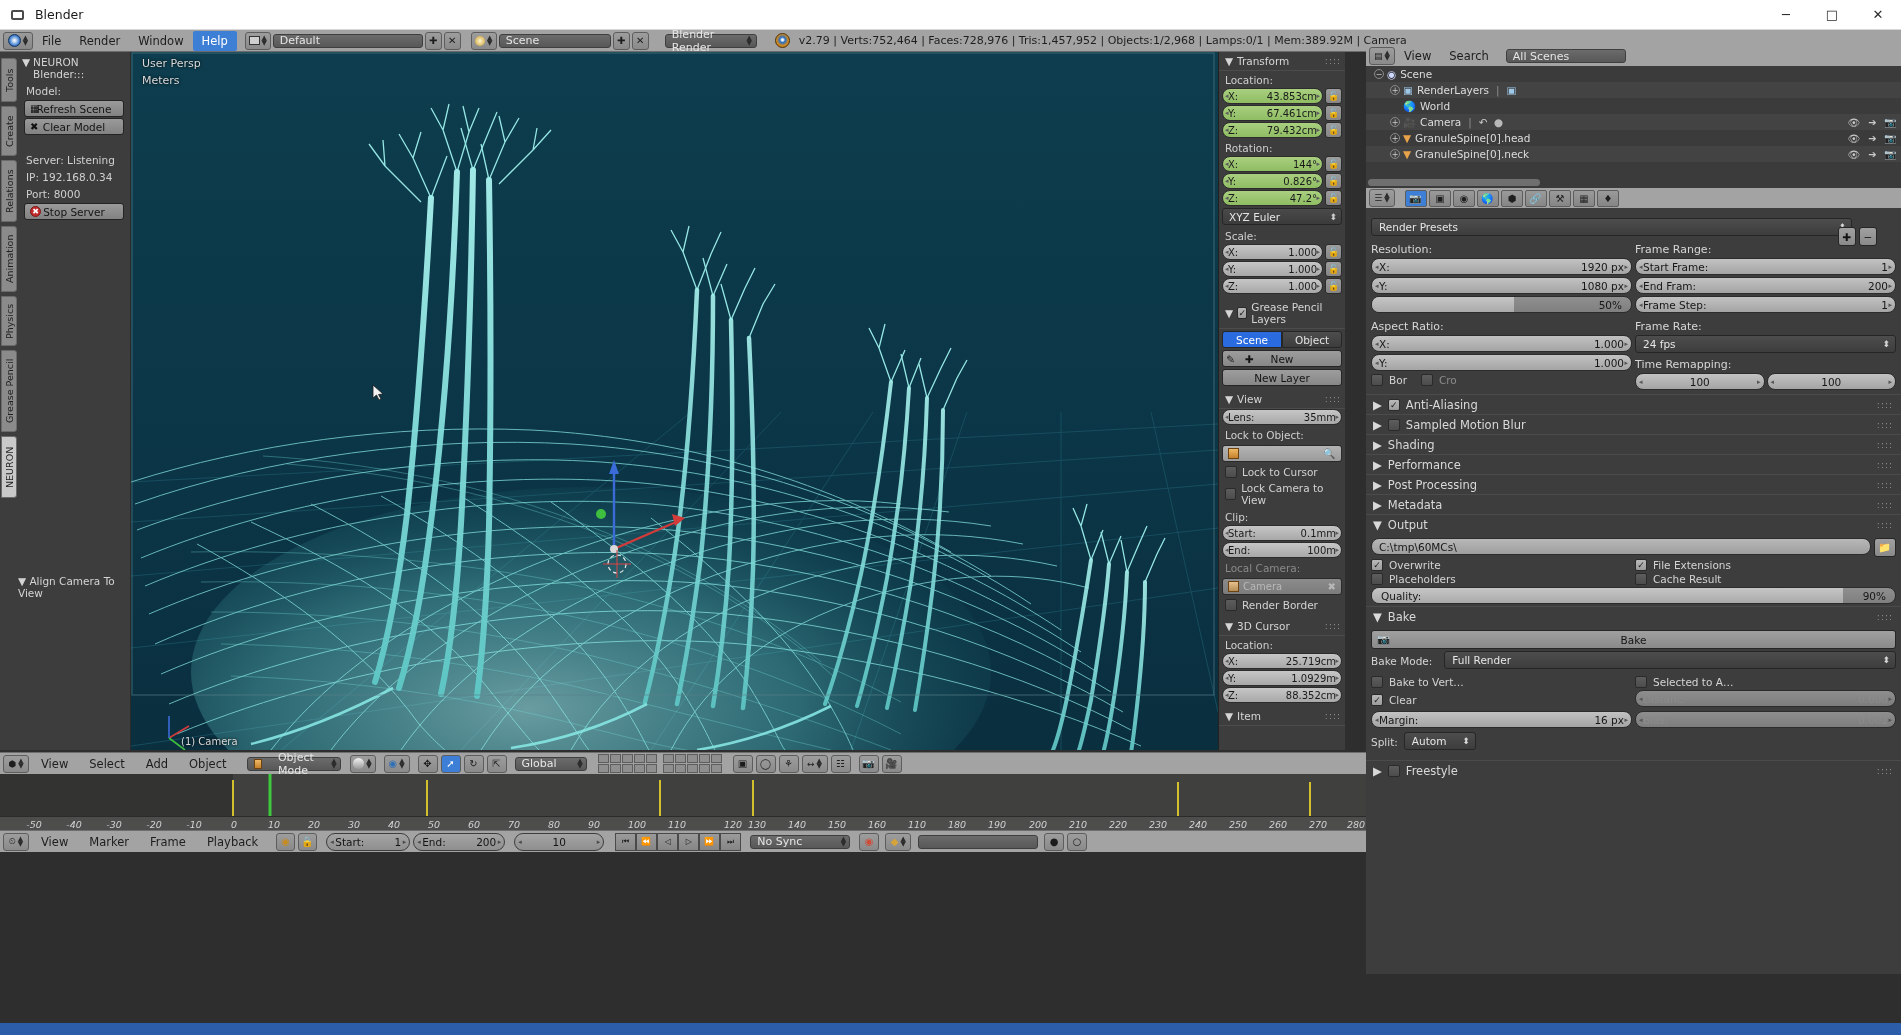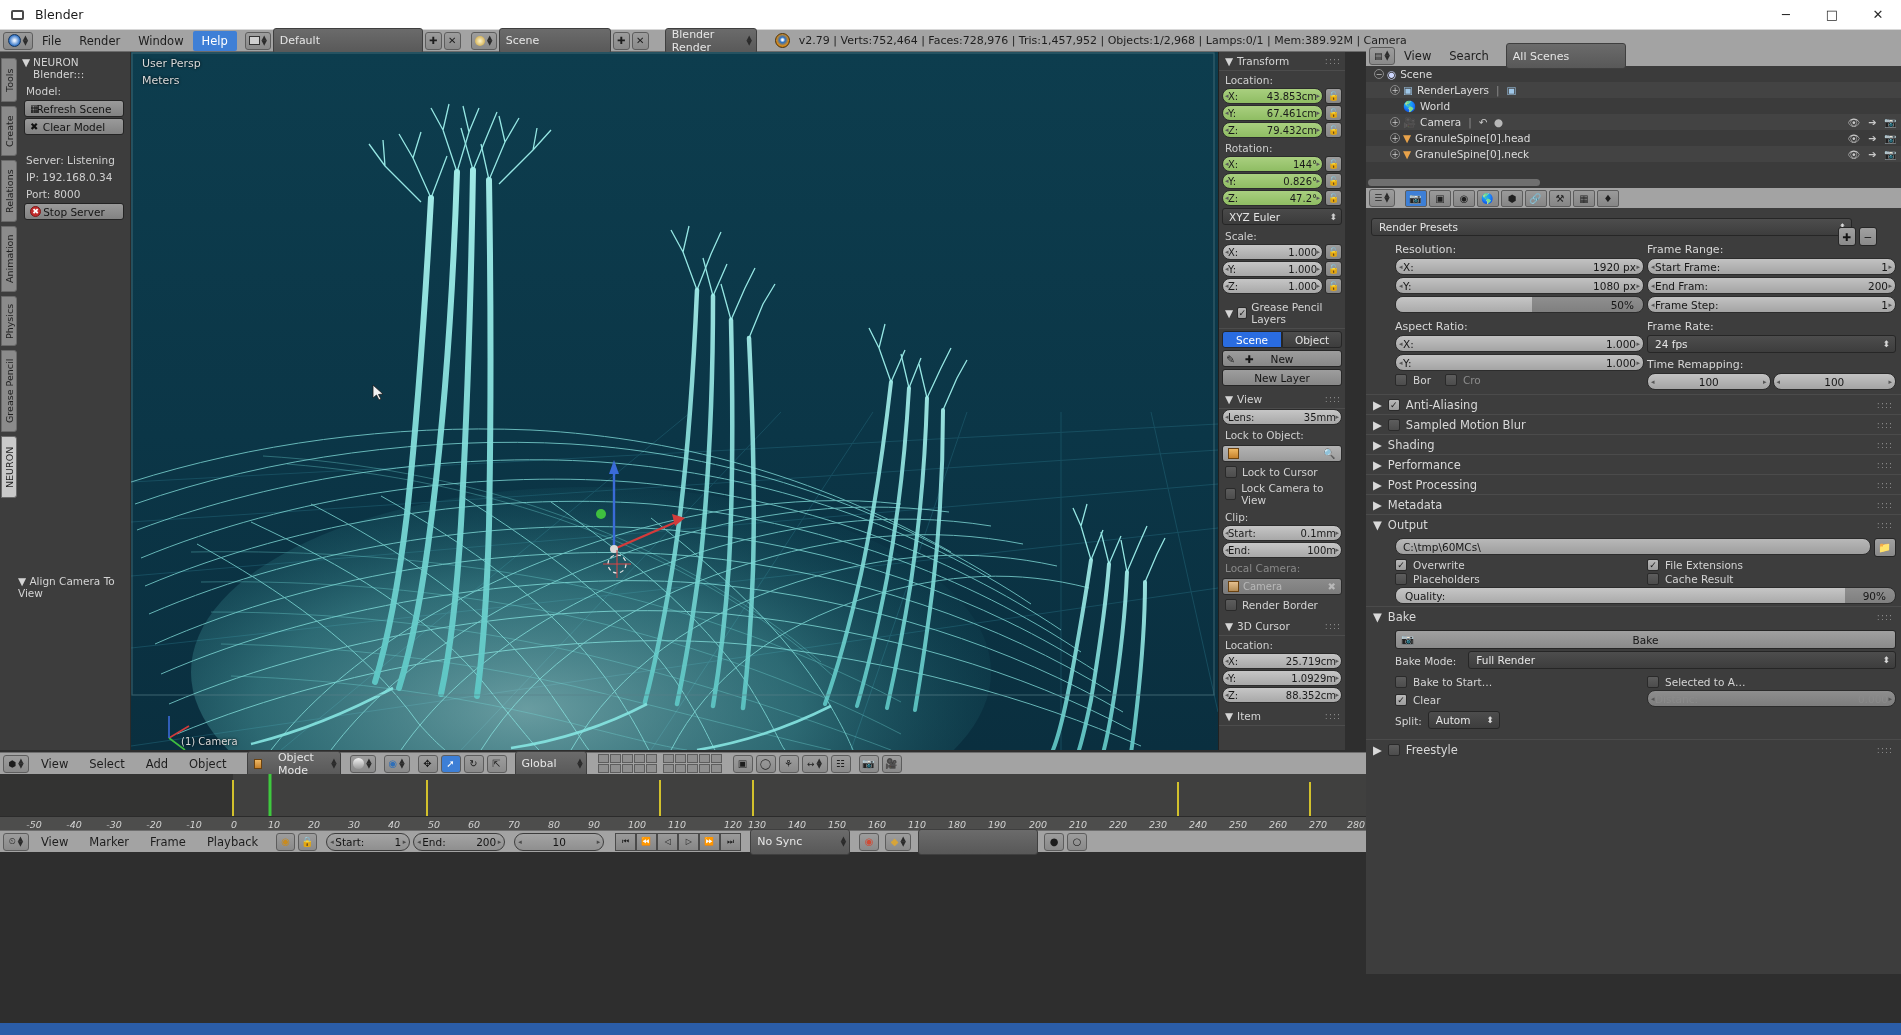--- a/index.html
+++ b/index.html
@@ -14,21 +14,21 @@
   .tb-icon .b1{position:absolute;left:1px;top:3px;width:13px;height:10px;border:2px solid #4a4a4a;border-radius:2px;}
   .tb-title { font-size:12.5px; color:#1b1b1b; }
   .tb-btns { margin-left:auto; display:flex; height:30px; }
   .tb-btn { width:46px; height:30px; display:flex;align-items:center;justify-content:center;
     font-size:13px; color:#2b2b2b; }
   .menu { font-size:11.5px; color:#1d1d1d; padding:0 9px; line-height:20px; cursor:default; }
   .menu.active { background:#3e7fd6; color:#fff; border-radius:2px; }
   .icobtn { background:linear-gradient(#9d9d9d,#8a8a8a); border:1px solid #5d5d5d; border-radius:3px;
     height:18px; display:inline-flex;align-items:center;justify-content:center; color:#1d1d1d; font-size:10px; }
   .fld { background:linear-gradient(#6b6b6b,#585858); border:1px solid #3f3f3f; border-radius:3px;
-    color:#e6e6e6; font-size:11px; height:26px; display:flex; align-items:center; padding:0 6px; }
+    color:#e6e6e6; font-size:11px; height:14px; display:flex; align-items:center; padding:0 6px; }
 
   
   #infobar { position:absolute; left:0; top:30px; width:1901px; height:22px;
     background:#a3a3a3; border-bottom:1px solid #6b6b6b; display:flex; align-items:center; gap:0px; }
   #infobar .editor-sel { width:30px;height:18px;margin-left:3px; display:flex;align-items:center;
     justify-content:center; background:linear-gradient(#9b9b9b,#888); border:1px solid #5d5d5d; border-radius:3px;}
   .blue-circ { width:13px;height:13px;border-radius:50%;background:radial-gradient(#e9f2ff 10%,#2c6fc4 70%);
     border:1px solid #17375f; display:inline-block; }
   .updown { display:inline-flex;flex-direction:column;line-height:5px;font-size:7px;color:#2b2b2b;margin-left:2px;}
   .stats { font-size:11px; color:#1e1e1e; white-space:nowrap; }
@@ -109,21 +109,21 @@
   .expander{ width:10px;height:10px;border:1px solid #8a8a8a;border-radius:50%; color:#cfcfcf;
     font-size:8px; display:inline-flex;align-items:center;justify-content:center; margin-right:3px;}
 
   
   #props { position:absolute; left:1366px; top:188px; width:535px; height:786px; background:#3d3d3d; }
   #props-hdr { height:20px; background:#a3a3a3; display:flex; align-items:center; gap:2px; padding-left:3px;}
   .pico { width:22px;height:17px; border:1px solid #5d5d5d; border-radius:2px;
     background:linear-gradient(#9a9a9a,#868686); display:flex;align-items:center;justify-content:center;
     font-size:10px; color:#1f1f1f;}
   .pico.on{ background:#3d7fd6; color:#fff;}
-  .prow { display:flex; gap:3px; padding:0 5px; margin-bottom:2px;margin-left:24px; }
+  .prow { display:flex; gap:3px; padding:0 5px; margin-bottom:2px; }
   .half { flex:1; }
   .pfield { height:17px; border-radius:8px; border:1px solid #2c2c2c;
     background:linear-gradient(#c2c2c2,#a4a4a4); color:#171717; font-size:10.5px;
     display:flex; align-items:center; padding:0 7px; position:relative; margin-bottom:2px;}
   .pfield:before{content:"\25C2"; position:absolute; left:3px; font-size:7px; color:#555;}
   .pfield:after{content:"\25B8"; position:absolute; right:3px; font-size:7px; color:#555;}
   .pfield .k{margin-right:auto;}
   .pfield.nospin:before,.pfield.nospin:after{content:"";}
   .pfield.dis{ color:#8b8b8b; background:linear-gradient(#8e8e8e,#7d7d7d);}
   .pcombo { height:18px; border-radius:3px; border:1px solid #262626;
@@ -819,36 +819,50 @@
         <span>Bake</span>
       </div>
     </div>
     <div class="prow" style="align-items:center;gap:12px">
       <span style="color:#d4d4d4;font-size:10.5px">Bake Mode:</span>
       <div class="pcombo" style="flex:1">Full Render</div>
     </div>
     <div class="prow" style="margin-top:5px">
       <div class="half pchk">
         <span class="chkbox"></span>
-        <span>Bake to Start…</span>
+        <span>Bake to Vert…</span>
         </div>
       <div class="half pchk">
         <span class="chkbox"></span>
         <span>Selected to A…</span>
         </div>
     </div>
     <div class="prow">
       <div class="half pchk">
         <span class="chkbox on">✓</span>
         <span>Clear</span>
         </div>
       <div class="half">
         <div class="pfield dis">
           <span class="k">Distanc:</span>
           <span>0.000</span>
+          </div>
+      </div>
+    </div>
+    <div class="prow">
+      <div class="half">
+        <div class="pfield">
+          <span class="k">Margin:</span>
+          <span>16 px</span>
+          </div>
+      </div>
+      <div class="half">
+        <div class="pfield dis">
+          <span class="k">Bias:</span>
+          <span>0.001</span>
           </div>
       </div>
     </div>
     <div class="prow" style="align-items:center;gap:6px">
       <span style="color:#d4d4d4;font-size:10.5px">Split:</span>
       <div class="pcombo" style="width:72px">Autom</div>
     </div>
 
     <div class="pan-hdr" style="margin-top:8px">
       <span>▶</span>

